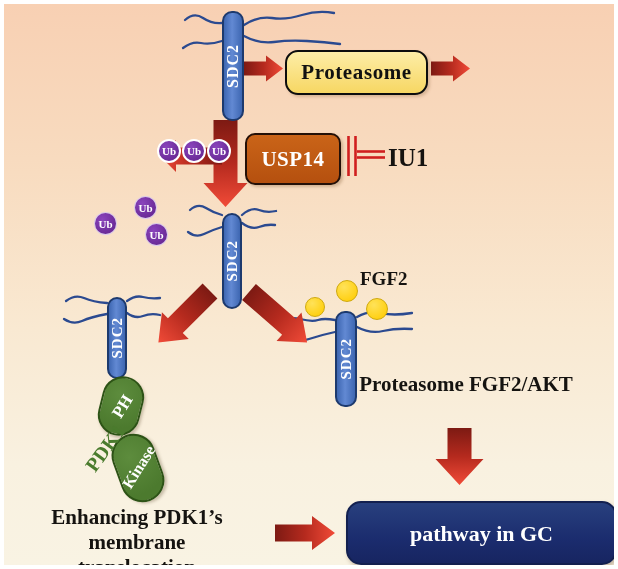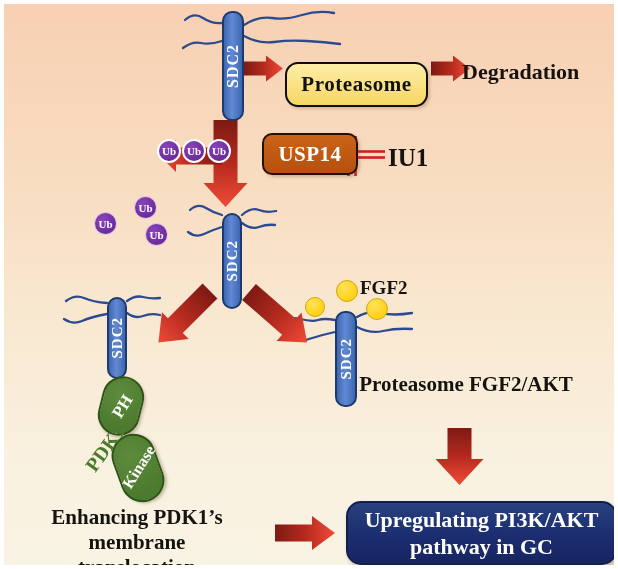--- a/index.html
+++ b/index.html
@@ -44,24 +44,23 @@
   }
 
   
   .proteasome{
     position:absolute;left:281px;top:46px;width:143px;height:45px;z-index:3;
     background:linear-gradient(180deg,#fdeda7 0%,#f7d763 100%);
     border:2.5px solid #0d0d0d;border-radius:13px;box-sizing:border-box;
     display:flex;align-items:center;justify-content:center;
     font-size:21px;letter-spacing:.6px;color:#111;
     box-shadow:2px 2px 3px rgba(120,80,40,.25);
-    margin-top:12px;
   }
   .usp14{
-    position:absolute;left:258px;top:129px;width:96px;height:42px;z-index:3;
+    position:absolute;left:241px;top:129px;width:96px;height:52px;z-index:3;
     background:linear-gradient(180deg,#ca6418 0%,#b5500f 100%);
     border:2.5px solid #241007;border-radius:10px;box-sizing:border-box;
     display:flex;align-items:center;justify-content:center;
     font-size:21px;letter-spacing:.5px;color:#ffffff;
     box-shadow:2px 2px 3px rgba(120,80,40,.3);
   }
   .outcome{
     position:absolute;left:342px;top:497px;width:271px;height:64px;z-index:3;
     background:linear-gradient(180deg,#28407e 0%,#1b2c6e 60%,#172561 100%);
     border:2px solid #13204f;border-radius:15px;box-sizing:border-box;
@@ -169,45 +168,43 @@
   <div class="bar" style="left:103px;top:293px;width:20px;height:82px;">
     <span style="font-size:15px;">SDC2</span>
   </div>
   <div class="bar" style="left:331px;top:307px;width:22px;height:96px;">
     <span style="font-size:15px;">SDC2</span>
   </div>
 
   <div class="proteasome">
     <span>Proteasome</span>
   </div>
-  <div class="blacktext" style="left:458px;top:55px;font-size:22px;">Degradation</div>
 
   <div class="usp14">
     <span>USP14</span>
   </div>
   <div class="blacktext" style="left:384px;top:139px;font-size:25px;">IU1</div>
 
   <div class="fgf" style="left:332px;top:276px;width:22px;height:22px;"></div>
   <div class="fgf" style="left:301px;top:293px;width:20px;height:20px;"></div>
   <div class="fgf" style="left:362px;top:294px;width:22px;height:22px;"></div>
-  <div class="blacktext" style="left:356px;top:273px;font-size:19px;">FGF2</div>
+  <div class="blacktext" style="left:356px;top:264px;font-size:19px;">FGF2</div>
 
   <div class="capsule" style="left:96px;top:372px;width:42px;height:60px;transform:rotate(14deg);"></div>
   <div class="capsule" style="left:112px;top:429px;width:44px;height:70px;transform:rotate(-20deg);"></div>
   <div class="capsule-label" style="left:98px;top:391px;width:40px;height:22px;font-size:17px;transform:rotate(-58deg);">PH</div>
   <div class="capsule-label" style="left:104px;top:452px;width:62px;height:22px;font-size:16px;transform:rotate(-58deg);">Kinase</div>
   <div class="capsule-label" style="left:71px;top:432px;width:60px;height:24px;font-size:20px;color:#4a7b2d;transform:rotate(-54deg);">PDK1</div>
 
   <div class="blacktext center" style="left:352px;top:368px;width:220px;font-size:21px;line-height:25px;">
     <div>Proteasome FGF2/AKT</div>
   </div>
 
   <div class="blacktext center" style="left:2px;top:501px;width:262px;font-size:21px;line-height:25px;">
     <div>Enhancing PDK1’s membrane</div>
     <div>translocation</div>
   </div>
 
   <div class="outcome">
-    <div>Upregulating PI3K/AKT</div>
     <div>pathway in GC</div>
   </div>
 
 </div>
 
 </body></html>

